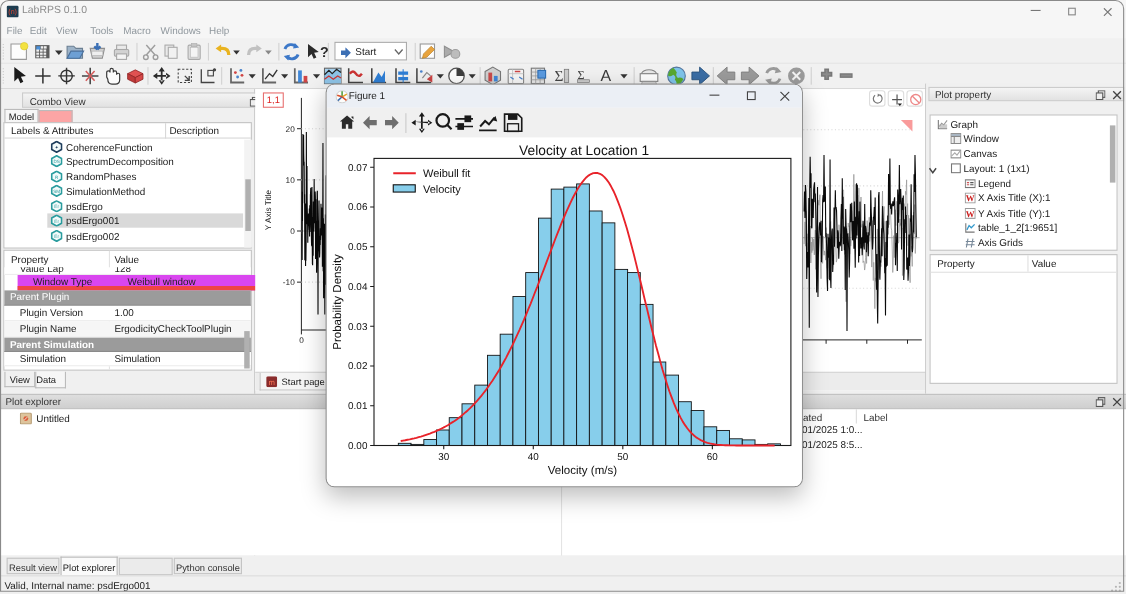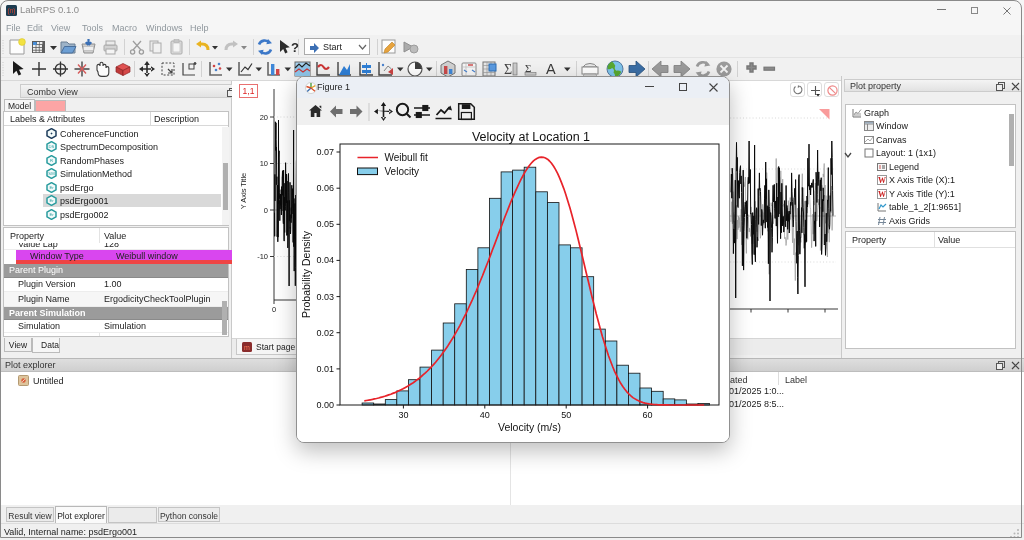--- a/index.html
+++ b/index.html
@@ -364,21 +364,21 @@
     </div>
 <div class="a" style="left:4px;top:225.5px;width:224px;height:13.5px;background:#9b9b9b;border-bottom:1px solid #8a8a8a">
       <span style="position:absolute;left:5px;top:1.2px;font-size:9px;font-weight:bold;color:#fff">Parent Simulation</span>
     </div>
 <div class="a" style="left:4px;top:239.0px;width:224px;height:12.5px;background:#fff;border-bottom:1px solid #ededed;">
       <span style="position:absolute;left:14px;top:0.8px;font-size:9px;color:#222">Simulation</span>
       <span style="position:absolute;left:100px;top:0.8px;font-size:9px;color:#222">Simulation</span>
     </div>
 <div class="a" style="left:222px;top:220px;width:5px;height:34px;background:#b0b0b0"></div>
 <div class="a" style="left:4px;top:257px;width:28px;height:14px;background:#f0f0f0;border:1px solid #bbb;border-top:none;font-size:8.5px;color:#222;text-align:center;padding-top:2px">View</div>
-<div class="a" style="left:32px;top:257px;width:28px;height:15px;background:#f6f6f6;border:1px solid #bbb;border-top:none;font-size:8.5px;color:#222;text-align:right;padding-top:2px">Data</div>
+<div class="a" style="left:32px;top:257px;width:28px;height:15px;background:#f6f6f6;border:1px solid #bbb;border-top:none;font-size:8.5px;color:#222;text-align:left;padding-top:2px">Data</div>
   </div>
 <div class="a" style="left:232px;top:81px;width:610px;height:274px;background:#fff">
 
 <div class="a" style="left:7px;top:3px;width:19px;height:14px;border:1px solid #e87070;background:#fff;font-size:8.5px;color:#d22;text-align:center;padding-top:1px">1,1</div>
 </div>
 <svg class="a" style="left:232px;top:81px" width="610" height="274" viewBox="232 81 610 274">
  <text x="246" y="191" font-size="7.5" fill="#222" transform="rotate(-90 246 191)" text-anchor="middle">Y Axis Title</text>
  <g font-size="7.5" fill="#222" text-anchor="end">
   <text x="268" y="120">20</text>
       <text x="268" y="166">10</text>

